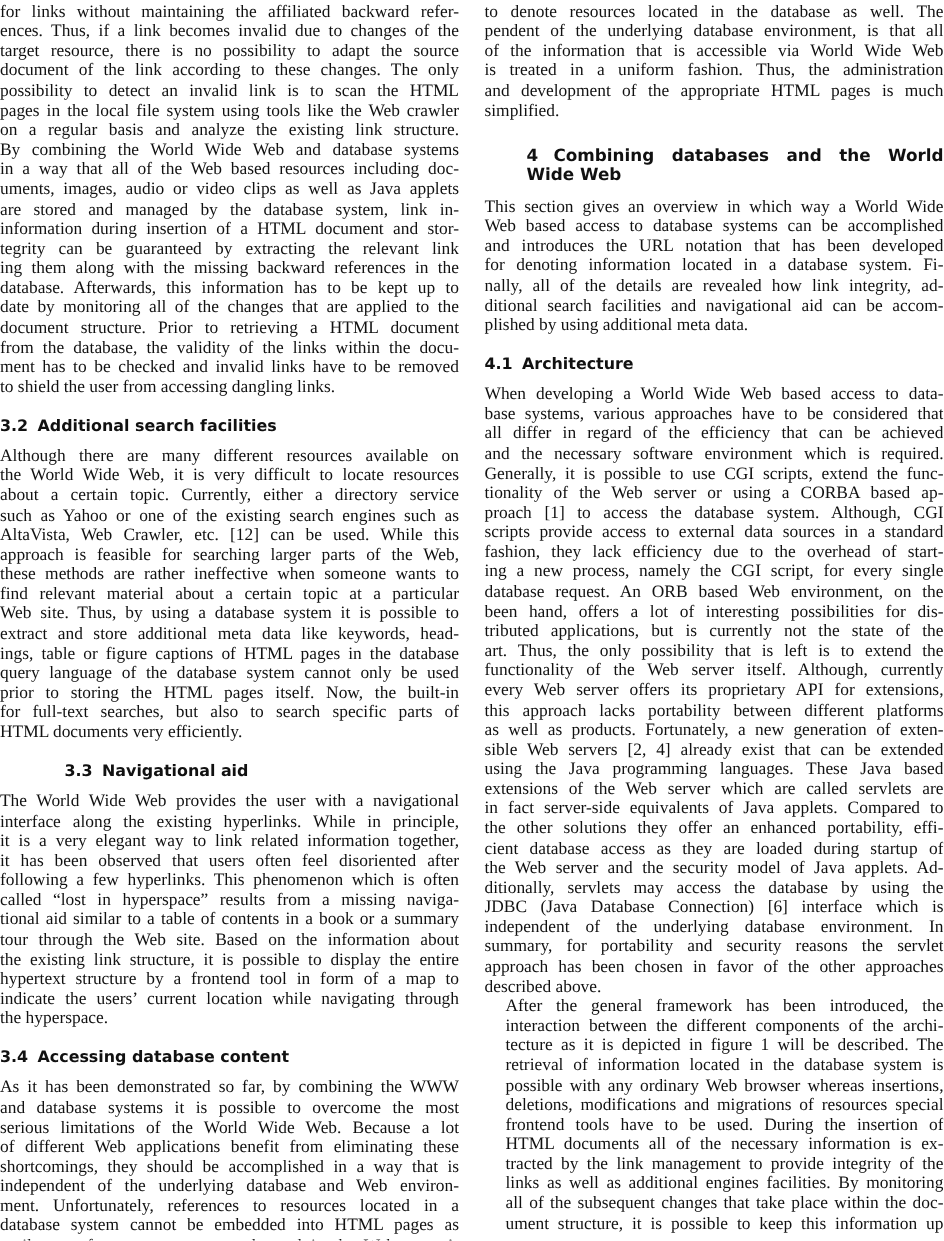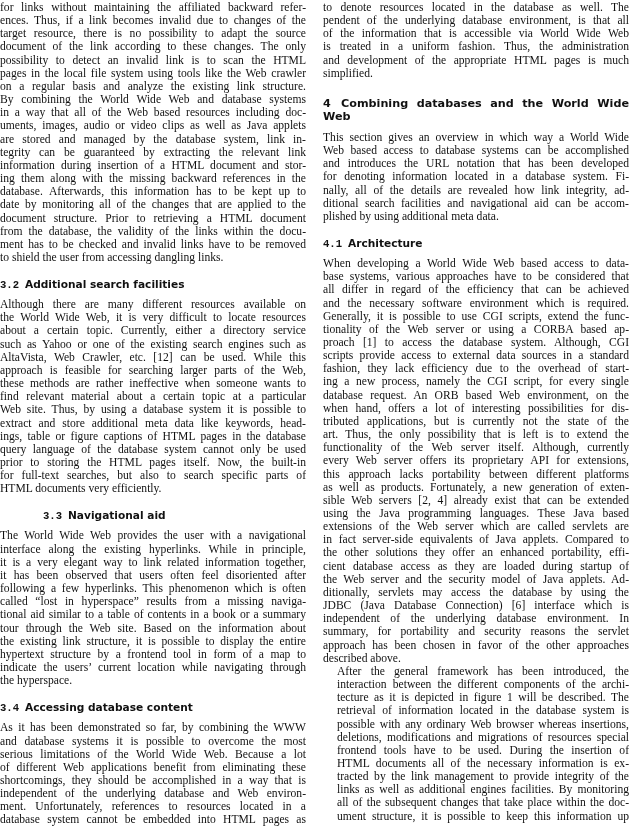--- a/index.html
+++ b/index.html
@@ -17,42 +17,42 @@
   .col.right { left: 323px; width: 306px; }
   .col p { margin: 0; }
   .col p.indent { text-indent: 14px; }
   .line { display: block; text-align: justify; text-align-last: justify; white-space: nowrap; overflow: hidden; }
   .line.last { text-align-last: left; }
   h3, h2 {
     font-family: "DejaVu Sans", "Liberation Sans", sans-serif;
     font-weight: bold; margin: 0; color: #111;
   }
   h3 { font-size: 10.6px; line-height: 13px; }
-  h2 { font-size: 11.2px; line-height: 13px; }
-  .num { display: inline-block; width: 25px; font-family: Liberation Mono, monospace; }
+  h2 { font-size: 11.2px; line-height: 13px; margin-left: 28px; }
+  .num { display: inline-block; width: 25px; }
   .num2 { display: inline-block; width: 18px; }
 </style>
 </head>
 <body>
 
 <div class="col left">
   <p style="margin-top:1px;">
       <span class="line">for links without maintaining the affiliated backward refer-</span>
       <span class="line">ences. Thus, if a link becomes invalid due to changes of the</span>
       <span class="line">target resource, there is no possibility to adapt the source</span>
       <span class="line">document of the link according to these changes. The only</span>
       <span class="line">possibility to detect an invalid link is to scan the HTML</span>
       <span class="line">pages in the local file system using tools like the Web crawler</span>
       <span class="line">on a regular basis and analyze the existing link structure.</span>
       <span class="line">By combining the World Wide Web and database systems</span>
       <span class="line">in a way that all of the Web based resources including doc-</span>
       <span class="line">uments, images, audio or video clips as well as Java applets</span>
       <span class="line">are stored and managed by the database system, link in-</span>
+      <span class="line">information during insertion of a HTML document and stor-</span>
       <span class="line">tegrity can be guaranteed by extracting the relevant link</span>
-      <span class="line">information during insertion of a HTML document and stor-</span>
       <span class="line">ing them along with the missing backward references in the</span>
       <span class="line">database. Afterwards, this information has to be kept up to</span>
       <span class="line">date by monitoring all of the changes that are applied to the</span>
       <span class="line">document structure. Prior to retrieving a HTML document</span>
       <span class="line">from the database, the validity of the links within the docu-</span>
       <span class="line">ment has to be checked and invalid links have to be removed</span>
       <span class="line last">to shield the user from accessing dangling links.</span>
     </p>
 
   <h3 style="margin-top:14px;margin-bottom:6px;">
@@ -141,21 +141,21 @@
       <span class="line">base systems, various approaches have to be considered that</span>
       <span class="line">all differ in regard of the efficiency that can be achieved</span>
       <span class="line">and the necessary software environment which is required.</span>
       <span class="line">Generally, it is possible to use CGI scripts, extend the func-</span>
       <span class="line">tionality of the Web server or using a CORBA based ap-</span>
       <span class="line">proach [1] to access the database system. Although, CGI</span>
       <span class="line">scripts provide access to external data sources in a standard</span>
       <span class="line">fashion, they lack efficiency due to the overhead of start-</span>
       <span class="line">ing a new process, namely the CGI script, for every single</span>
       <span class="line">database request. An ORB based Web environment, on the</span>
-      <span class="line">when hand, offers a lot of interesting possibilities for dis-</span>
+      <span class="line">been hand, offers a lot of interesting possibilities for dis-</span>
       <span class="line">tributed applications, but is currently not the state of the</span>
       <span class="line">art. Thus, the only possibility that is left is to extend the</span>
       <span class="line">functionality of the Web server itself. Although, currently</span>
       <span class="line">every Web server offers its proprietary API for extensions,</span>
       <span class="line">this approach lacks portability between different platforms</span>
       <span class="line">as well as products. Fortunately, a new generation of exten-</span>
       <span class="line">sible Web servers [2, 4] already exist that can be extended</span>
       <span class="line">using the Java programming languages. These Java based</span>
       <span class="line">extensions of the Web server which are called servlets are</span>
       <span class="line">in fact server-side equivalents of Java applets. Compared to</span>

